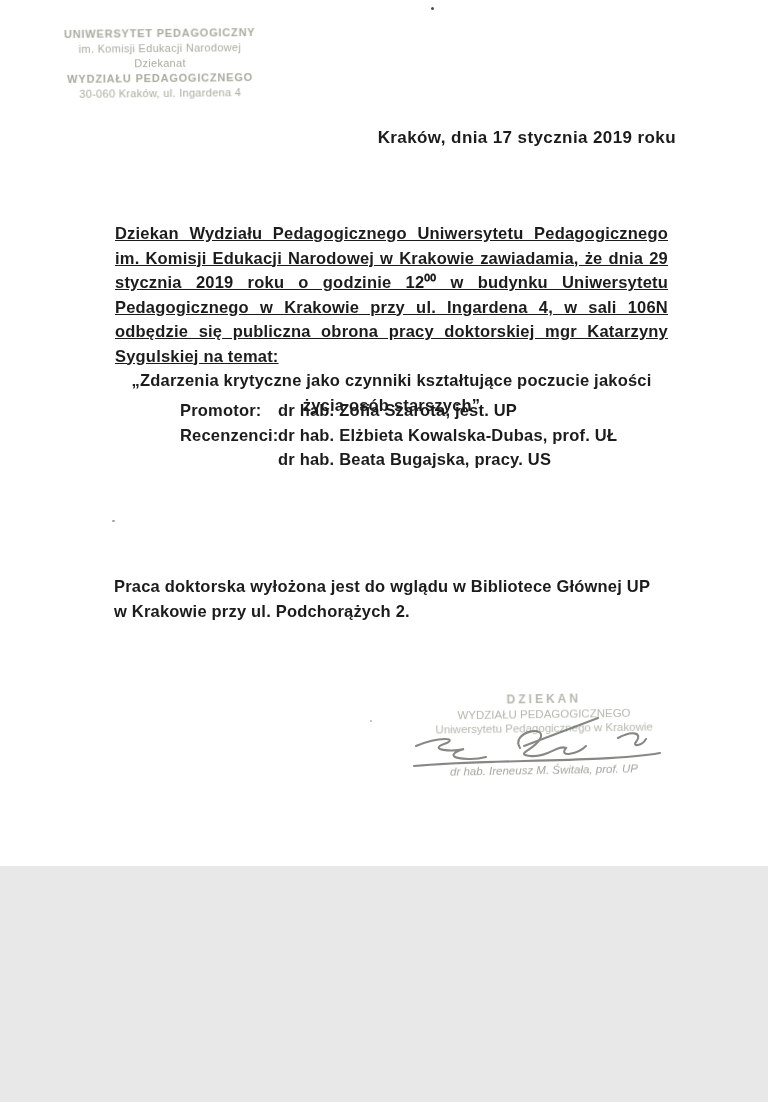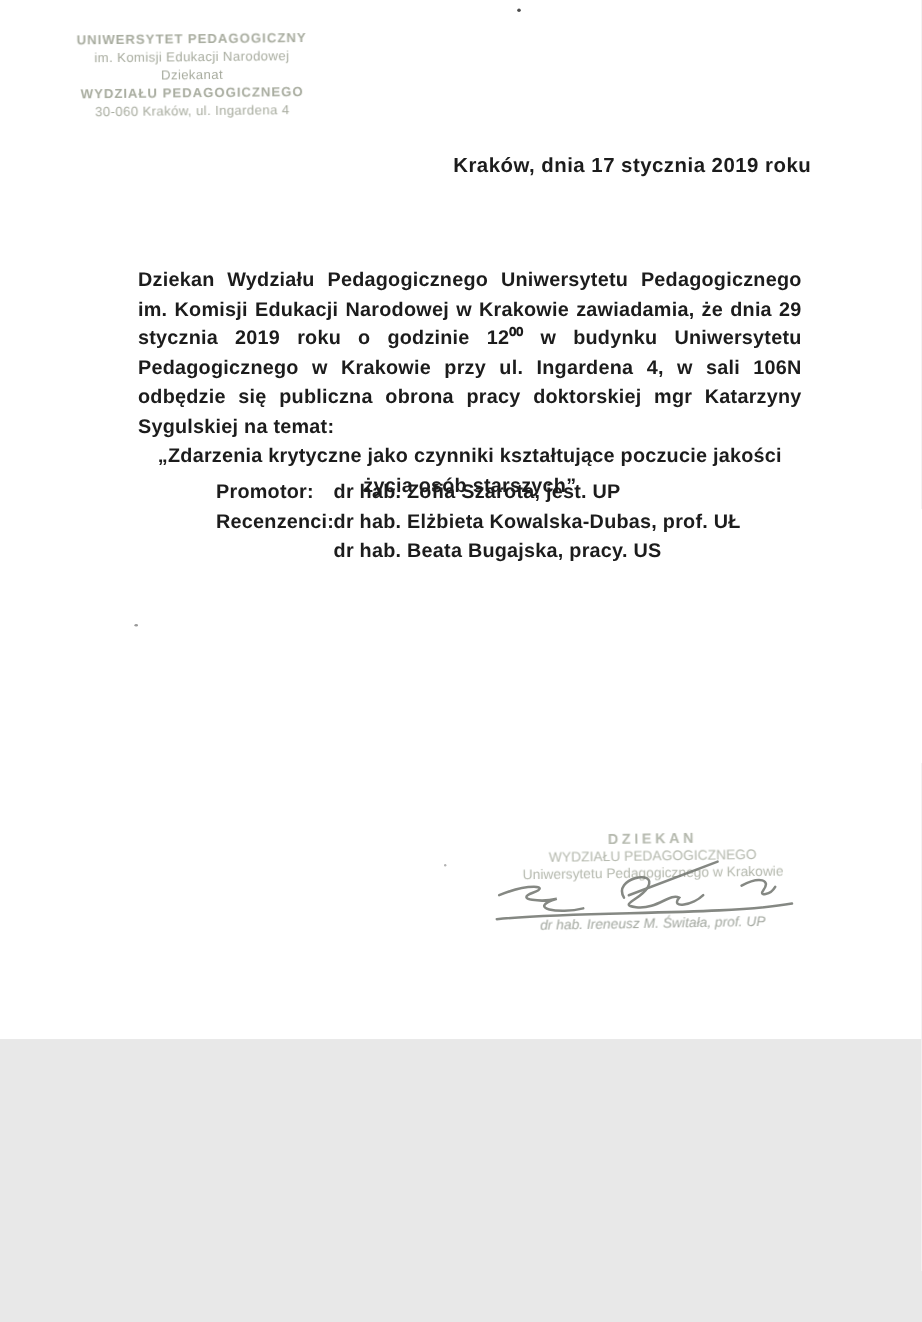--- a/index.html
+++ b/index.html
@@ -28,21 +28,21 @@
     position:absolute; top:128px; right:92px;
     font-size:17px; font-weight:600; letter-spacing:0.4px;text-align:center;
   }
 
   
   .main-block {
     position:absolute; top:221px; left:115px; width:553px;
     font-size:16.5px; line-height:24.5px; font-weight:600;
     letter-spacing:0.2px;
   }
-  .announcement { text-align:justify; text-justify:inter-word; }
+  .announcement { text-align:justify; text-justify:inter-word;text-decoration:underline; }
   .thesis-title { text-align:center; font-weight:700; }
 
   
   .people-block {
     position:absolute; top:398px; left:180px;
     font-size:16.5px; line-height:24.5px; font-weight:600;
     letter-spacing:0.2px;
     display:grid; grid-template-columns:98px auto; column-gap:0;
   }
 
@@ -98,20 +98,21 @@
 
   <div class="people-block">
     <span>Promotor:</span>
     <span>dr hab. Zofia Szarota, jest. UP</span>
     <span>Recenzenci:</span>
     <span>dr hab. Elżbieta Kowalska-Dubas, prof. UŁ</span>
     <span></span>
     <span>dr hab. Beata Bugajska, pracy. US</span>
   </div>
 
+  <div class="availability">Praca doktorska wyłożona jest do wglądu w Bibliotece Głównej UP w Krakowie przy ul. Podchorążych 2.</div>
 
   <div class="signature-block">
     <div class="sig-stamp">
       <div class="dziekan">DZIEKAN</div>
       <div>WYDZIAŁU PEDAGOGICZNEGO</div>
       <div>Uniwersytetu Pedagogicznego w Krakowie</div>
     </div>
     <svg class="sig-scribble" width="280" height="62" viewBox="0 0 280 62" fill="none">
       <g stroke="#70746e" stroke-width="2.1" stroke-linecap="round" fill="none" opacity="0.85">
         <path d="M196,6 L122,34"></path>

